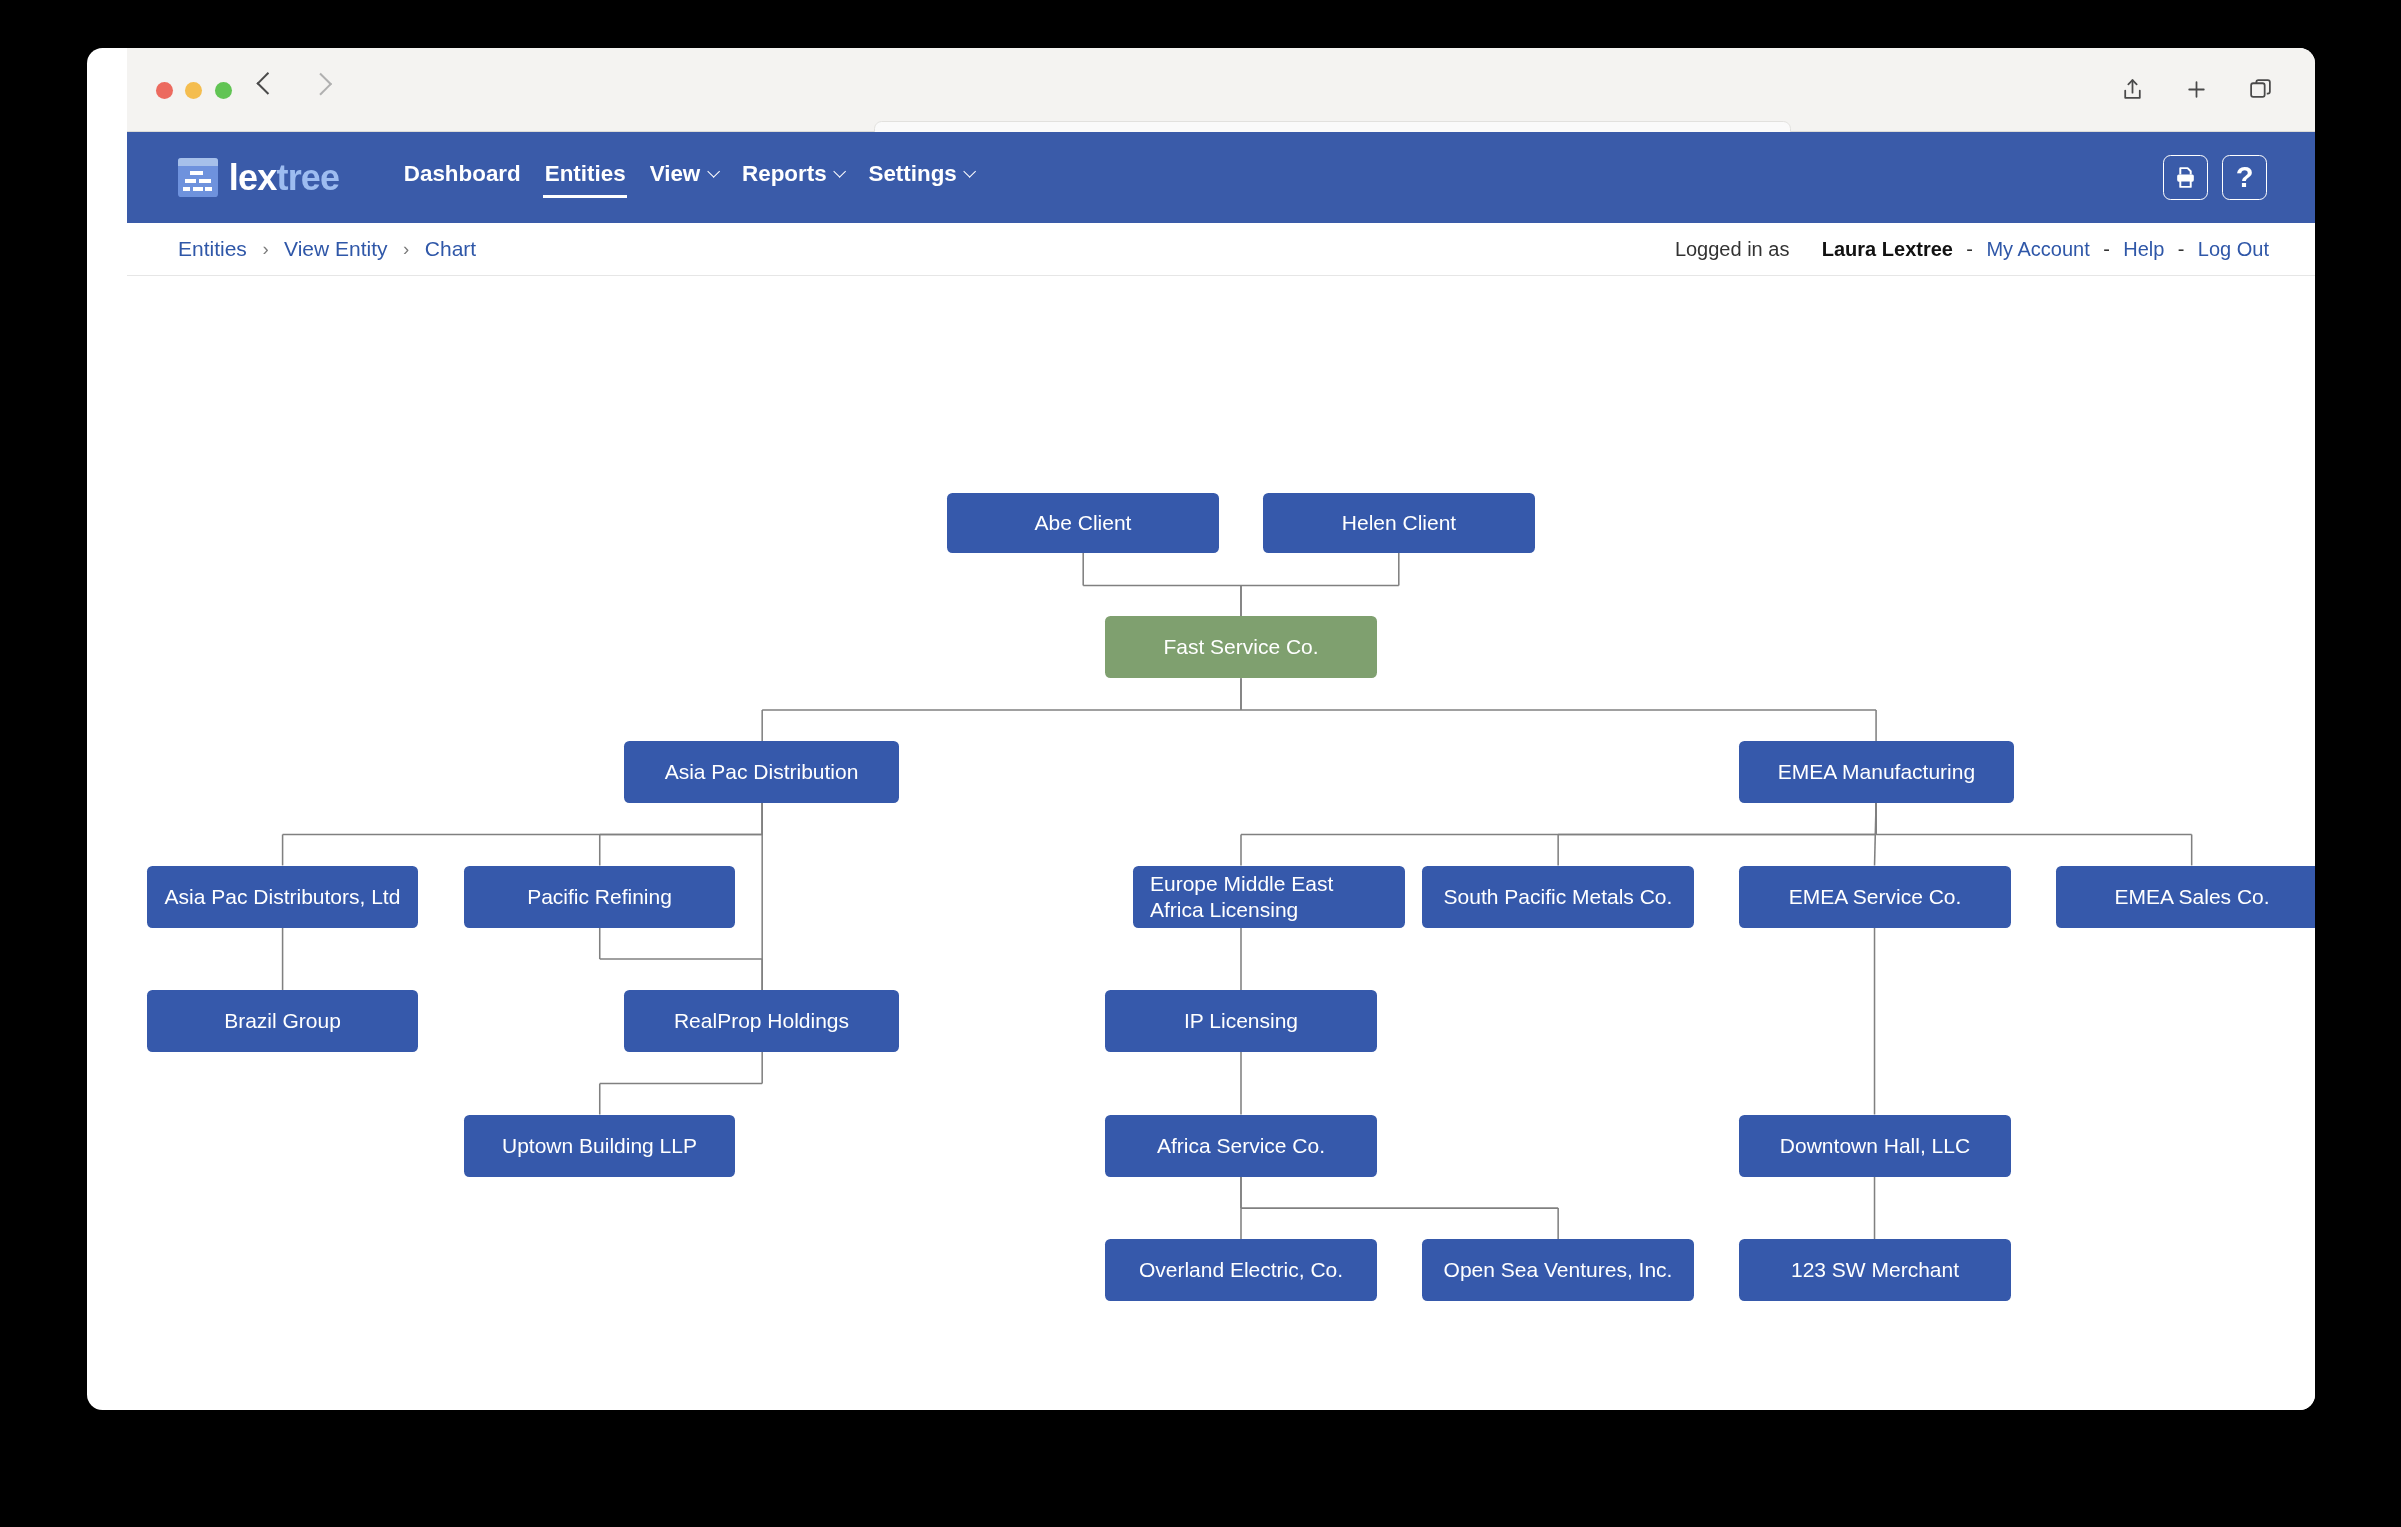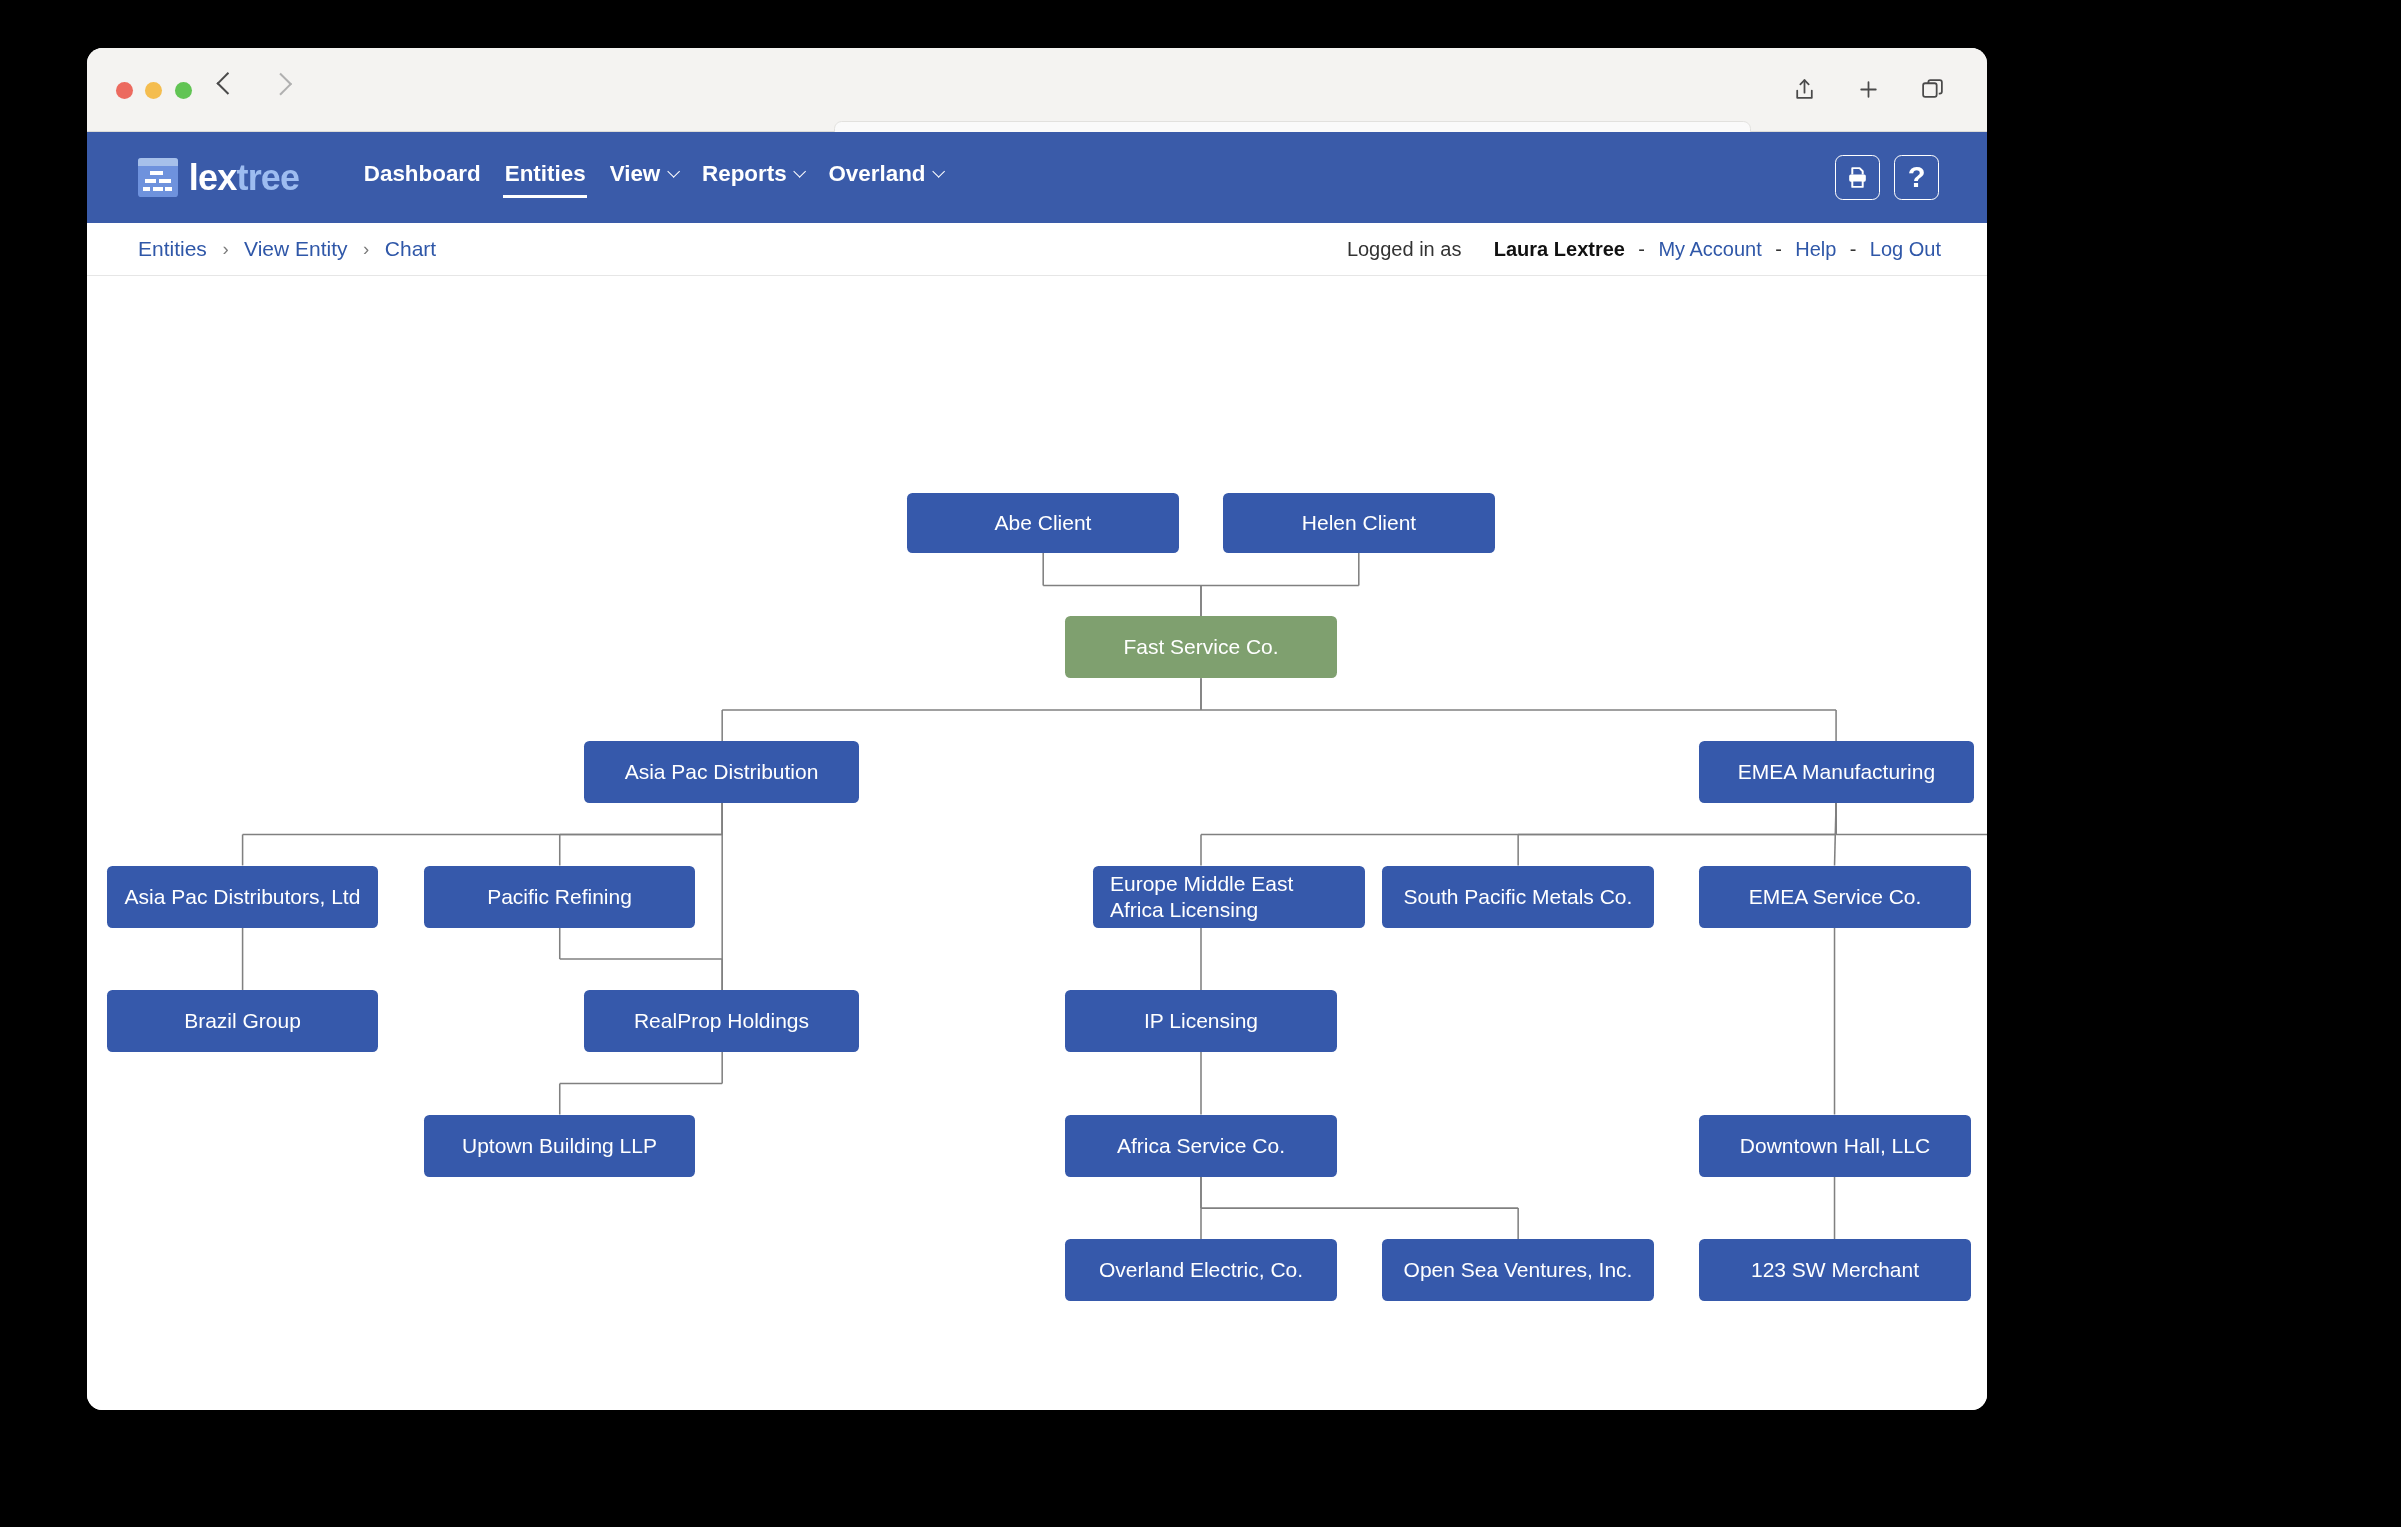--- a/index.html
+++ b/index.html
@@ -7,25 +7,26 @@
     width: 2401px; height: 1527px;
     background: #000000;
     font-family: "Liberation Sans", sans-serif;
     overflow: hidden;
   }
 
   
   #browser-window {
     position: absolute;
     left: 87px; top: 48px;
-    width: 1900px; height: 1362px;
+    width: 2228px; height: 1362px;
     background: #ffffff;
     border-radius: 15.5px;
     overflow: hidden;
     box-shadow: 0 7.7px 31px rgba(0,0,0,0.45);
+    padding-left: 40px;
   }
 
   
   #chrome-bar {
     position: relative;
     height: 84px;
     background: #f4f3f1;
     border-bottom: 0.8px solid #dcdbd8;
   }
   .traffic-lights {
@@ -242,21 +243,21 @@
       </div>
       <div class="nav-item">
         <span>View</span>
         <span class="caret"></span>
       </div>
       <div class="nav-item">
         <span>Reports</span>
         <span class="caret"></span>
       </div>
       <div class="nav-item">
-        <span>Overland</span>
+        <span>Settings</span>
         <span class="caret"></span>
       </div>
     </div>
 
     <div id="nav-actions">
       <div class="nav-btn">
         <svg width="25" height="25" viewBox="0 0 24 24" fill="none" stroke="currentColor" stroke-width="1.9" stroke-linejoin="round">
           <path d="M7 9V3h7l3 3v3"></path>
             <rect x="4" y="9" width="16" height="7" rx="1.5" fill="currentColor" stroke="none"></rect>
             <rect x="7" y="15" width="10" height="6" fill="#3a5ba9" stroke="currentColor"></rect>

